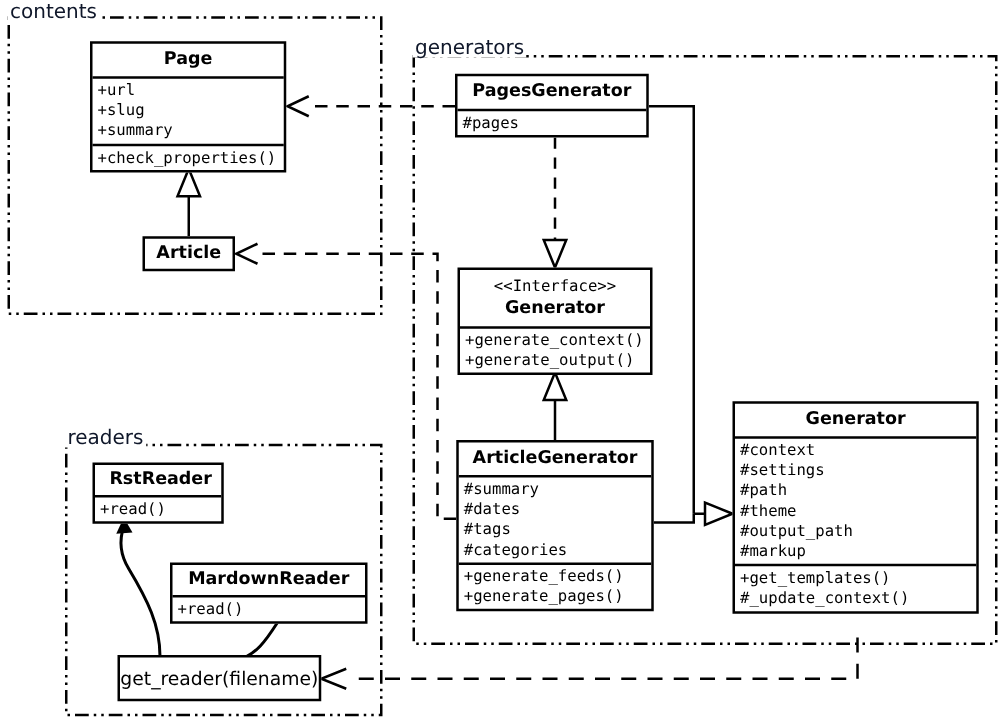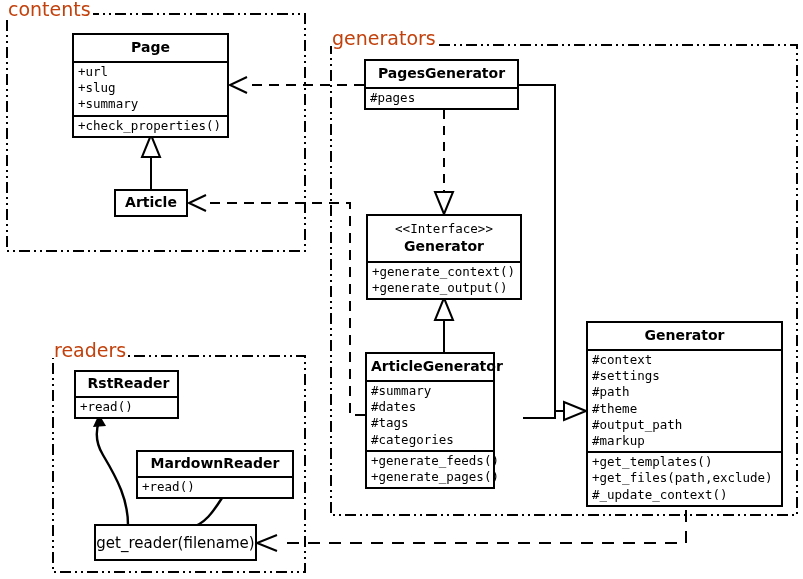--- a/index.html
+++ b/index.html
@@ -65,24 +65,24 @@
     border: 2px solid #000;
     background: #ffffff;
     z-index: 5;
     display: flex;
     align-items: center;
     justify-content: center;
     font-size: 15px;
   }
   .pkg-label {
     position: absolute;
-    font-size: 19px;
+    font-size: 16px;
     line-height: 16px;
     background: #ffffff;
-    color: #c2410c;
+    color: #0f172a;
     padding: 0 2px;
     z-index: 4;
     white-space: nowrap;
   }
 </style>
 </head>
 <body>
 
 <div id="canvas">
 
@@ -178,21 +178,21 @@
     <div class="sec" style="padding:5px 4px 5px 4px;">
       <div class="stereo">&lt;&lt;Interface&gt;&gt;</div>
       <div class="cls-name" style="padding:0;">Generator</div>
     </div>
     <div class="sec">
       <div class="member">+generate_context()</div>
       <div class="member">+generate_output()</div>
     </div>
   </div>
 
-  <div class="umlbox" style="left:365px; top:352px; width:130px;">
+  <div class="umlbox" style="left:365px; top:352px; width:158px;">
     <div class="sec cls-name">ArticleGenerator</div>
     <div class="sec">
       <div class="member">#summary</div>
       <div class="member">#dates</div>
       <div class="member">#tags</div>
       <div class="member">#categories</div>
     </div>
     <div class="sec">
       <div class="member">+generate_feeds()</div>
       <div class="member">+generate_pages()</div>
@@ -204,21 +204,20 @@
     <div class="sec">
       <div class="member">#context</div>
       <div class="member">#settings</div>
       <div class="member">#path</div>
       <div class="member">#theme</div>
       <div class="member">#output_path</div>
       <div class="member">#markup</div>
     </div>
     <div class="sec">
       <div class="member">+get_templates()</div>
-      <div class="member">+get_files(path,exclude)</div>
       <div class="member">#_update_context()</div>
     </div>
   </div>
 
   <div class="umlbox" style="left:74px; top:370px; width:105px;">
     <div class="sec cls-name" style="padding:2px 0 3px 4px;">RstReader</div>
     <div class="sec">
       <div class="member">+read()</div>
     </div>
   </div>

